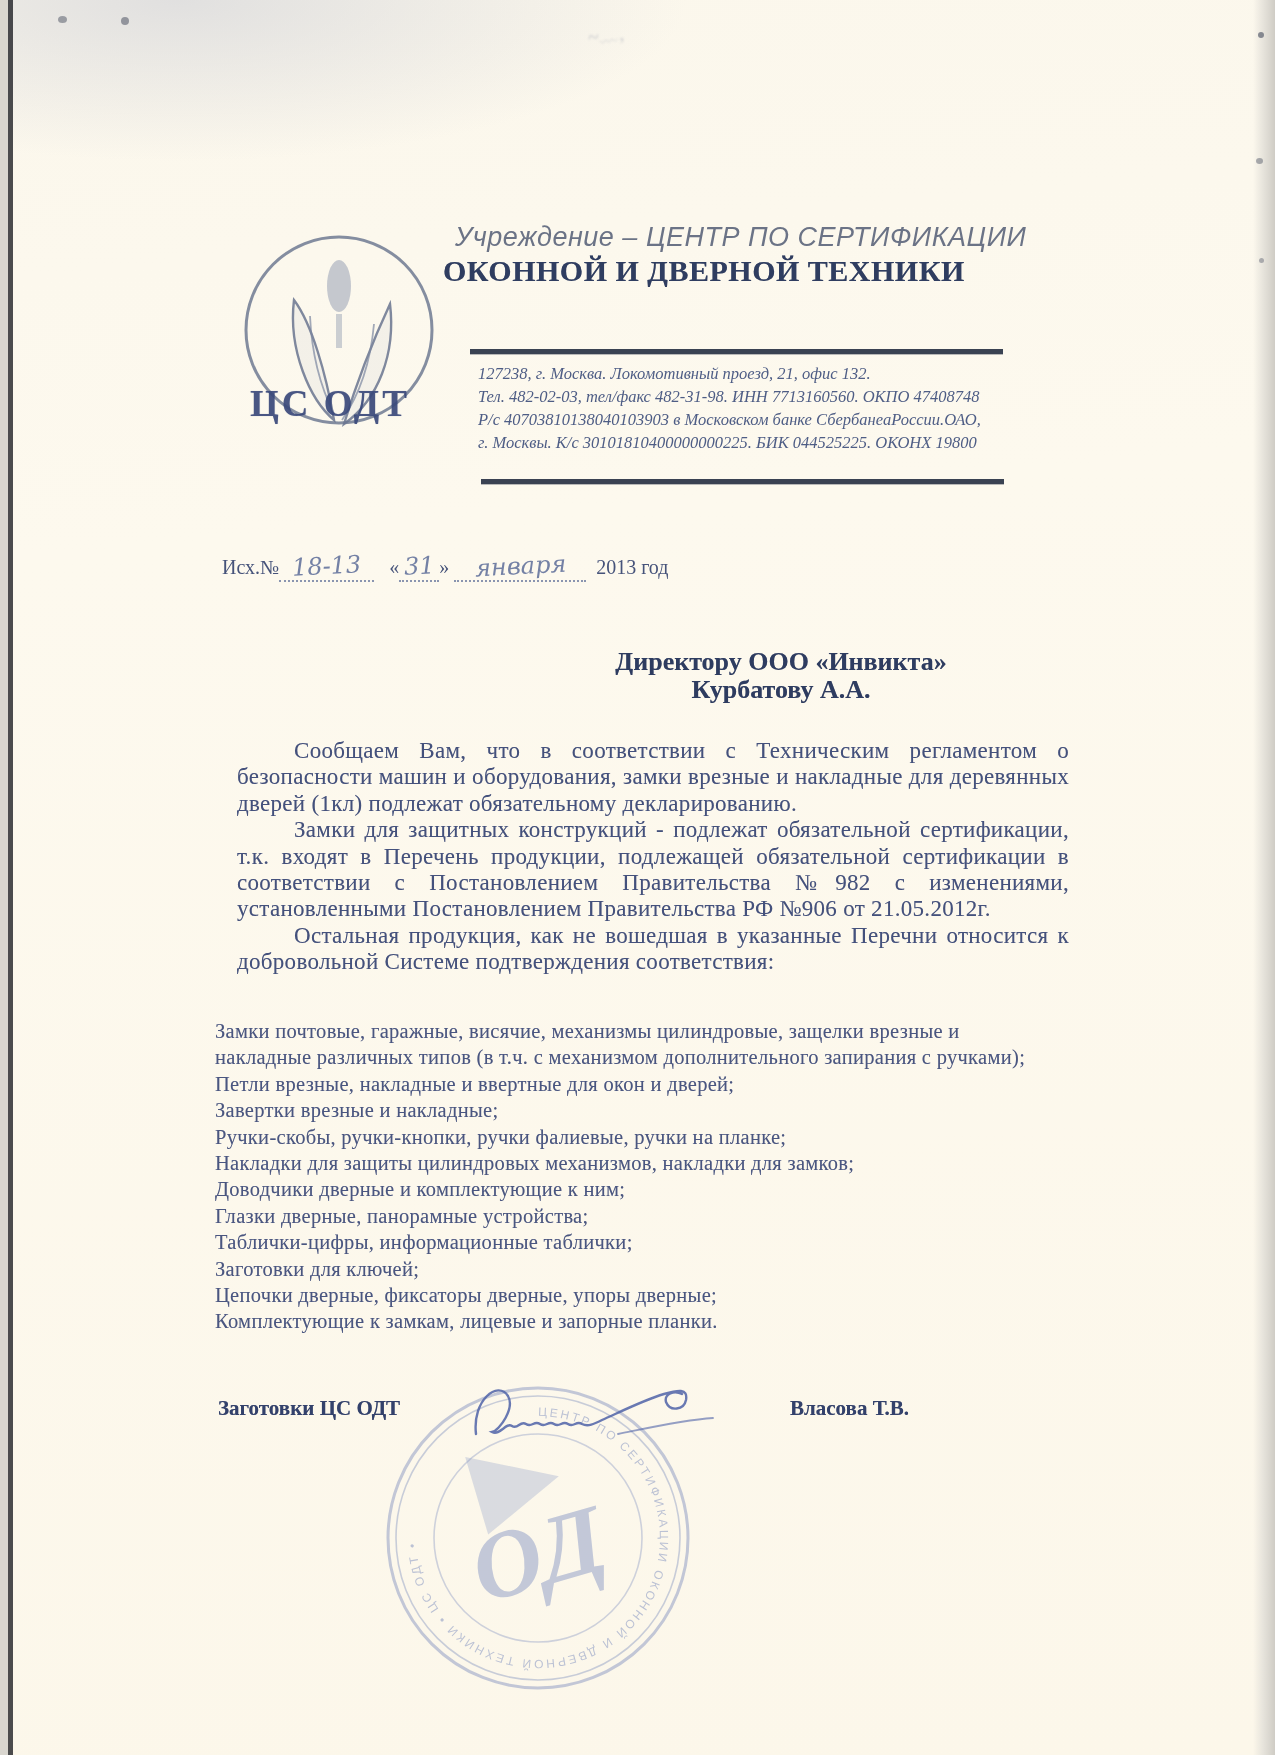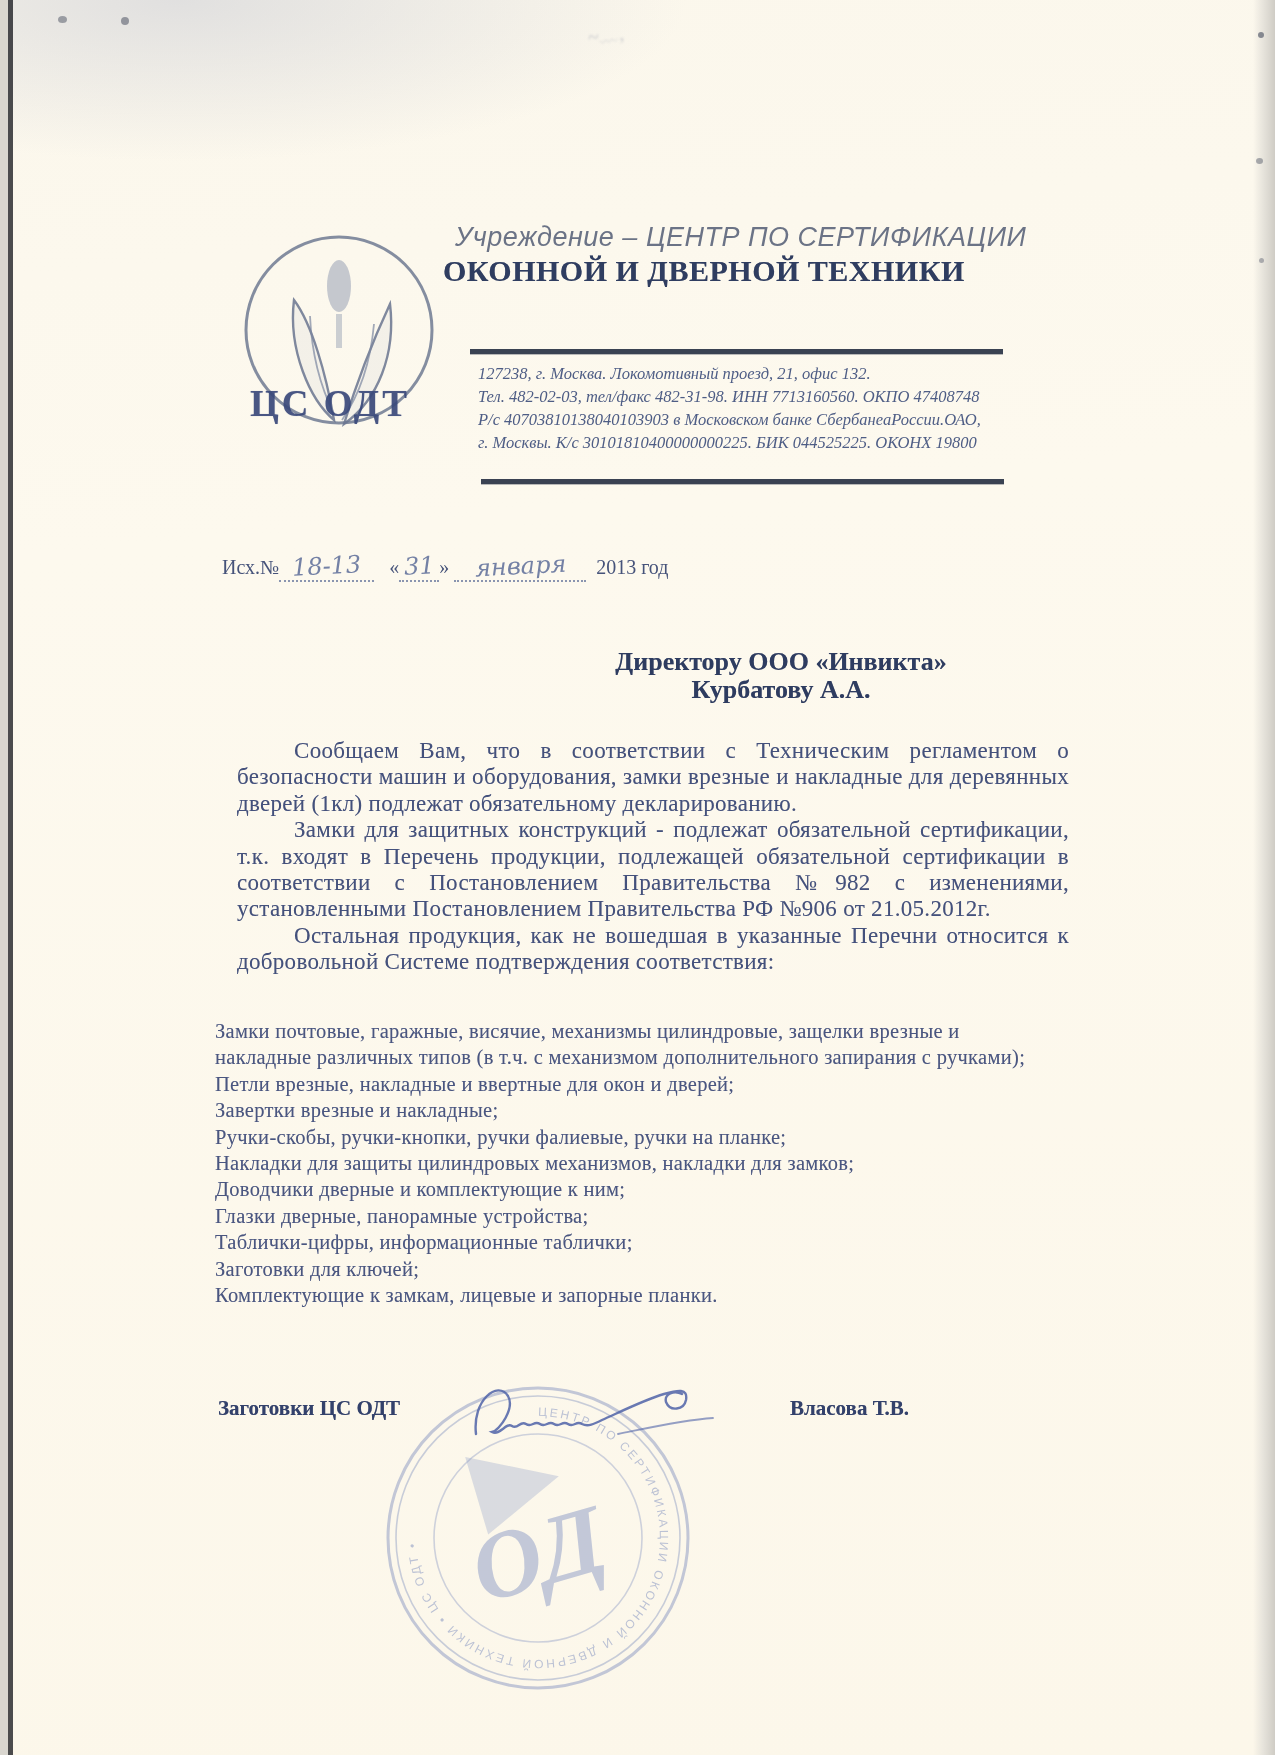--- a/index.html
+++ b/index.html
@@ -148,20 +148,21 @@
   <div class="product-list">
     <div>Замки почтовые, гаражные, висячие, механизмы цилиндровые, защелки врезные и накладные различных типов (в т.ч. с механизмом дополнительного запирания с ручками);</div>
     <div>Петли врезные, накладные и ввертные для окон и дверей;</div>
     <div>Завертки врезные и накладные;</div>
     <div>Ручки-скобы, ручки-кнопки, ручки фалиевые, ручки на планке;</div>
     <div>Накладки для защиты цилиндровых механизмов, накладки для замков;</div>
     <div>Доводчики дверные и комплектующие к ним;</div>
     <div>Глазки дверные, панорамные устройства;</div>
     <div>Таблички-цифры, информационные таблички;</div>
     <div>Заготовки для ключей;</div>
+    <div>Цепочки дверные, фиксаторы дверные, упоры дверные;</div>
     <div>Комплектующие к замкам, лицевые и запорные планки.</div>
   </div>
 
   <svg class="stamp" viewBox="0 0 320 320">
     <circle cx="160" cy="160" r="150" fill="none" stroke="#8796c2" stroke-width="3" opacity=".5"></circle>
     <circle cx="160" cy="160" r="142" fill="none" stroke="#8796c2" stroke-width="1.6" opacity=".45"></circle>
     <circle cx="160" cy="160" r="104" fill="none" stroke="#8796c2" stroke-width="1.6" opacity=".4"></circle>
     <defs>
       <path id="stamp-text-circle" d="M160,38 a122,122 0 1,1 -0.1,0" fill="none"></path>
     </defs>

